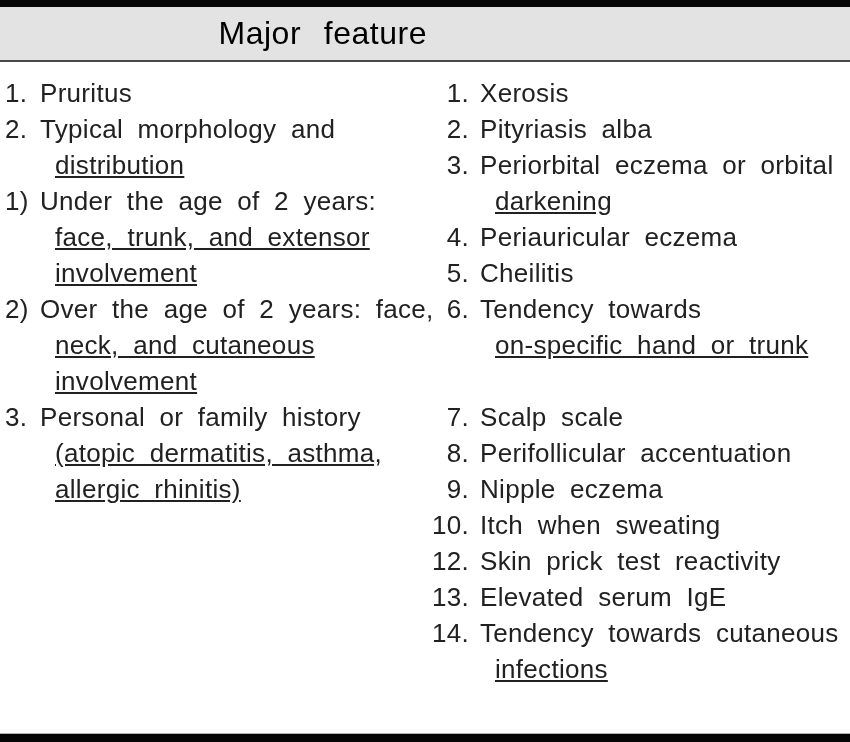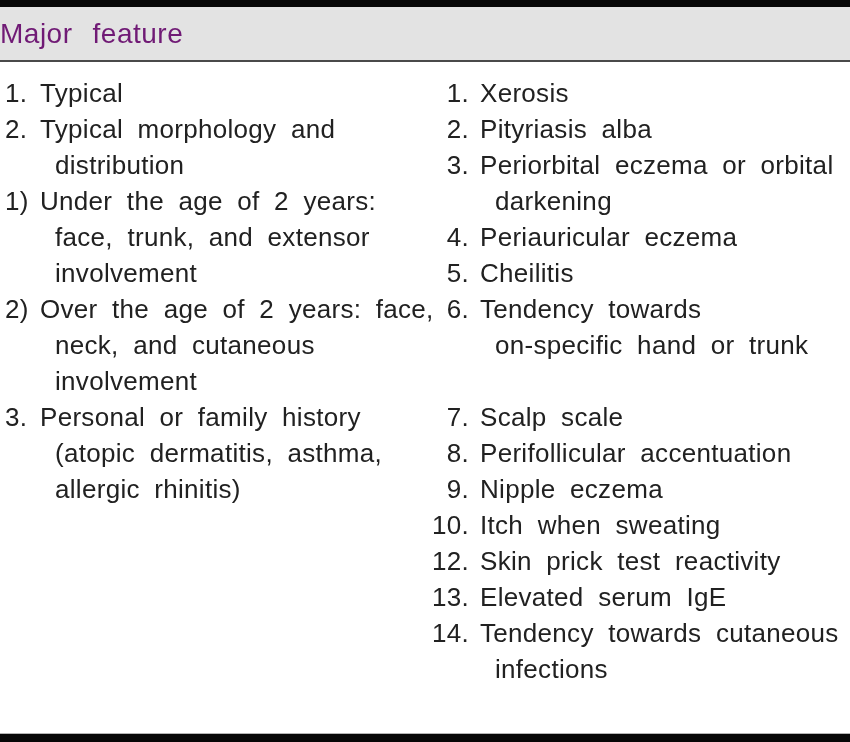--- a/index.html
+++ b/index.html
@@ -22,25 +22,25 @@
 
   .header-row {
     height: 53px;
     background: #e3e3e3;
     border-bottom: 2px solid #4a4a4a;
     display: flex;
     align-items: center;
   }
 
   .header-cell {
-    font-size: 28px;
+    font-size: 32px;
     letter-spacing: 0.5px;
     word-spacing: 0.42em;
-    text-align: left;
-    color: #701a75;
+    text-align: right;
+    color: #000000;
   }
   .header-cell.major { width: 427px; }
   .header-cell.minor { flex: 1; }
 
   .body-row {
     display: flex;
     padding-top: 13px;
   }
 
   .col { box-sizing: border-box; }
@@ -66,21 +66,21 @@
     text-align: left;
     margin-right: 4px;
   }
   .col.minor .marker {
     flex-basis: 42px;
     text-align: right;
     margin-right: 11px;
   }
 
   .item-text { display: block; }
-  .item-text.cont { padding-left: 15px; }
+  .item-text.cont { padding-left: 15px; text-decoration: underline; }
 
   .bottom-rule {
     position: absolute;
     left: 0;
     bottom: 0;
     width: 100%;
     height: 8px;
     background: #070707;
     border-top: 1px solid #b5b5b5;
   }
@@ -93,21 +93,21 @@
   <div class="top-rule"></div>
 
   <div class="header-row">
     <div class="header-cell major">Major feature</div>
   </div>
 
   <div class="body-row">
     <div class="col major" id="col-0">
         <div class="feature-line">
           <span class="marker">1.</span>
-          <span class="item-text">Typical</span>
+          <span class="item-text">Pruritus</span>
         </div>
         <div class="feature-line">
           <span class="marker">2.</span>
           <span class="item-text">Typical morphology and</span>
         </div>
         <div class="feature-line">
           <span class="marker"></span>
           <span class="item-text cont">distribution</span>
         </div>
         <div class="feature-line">

